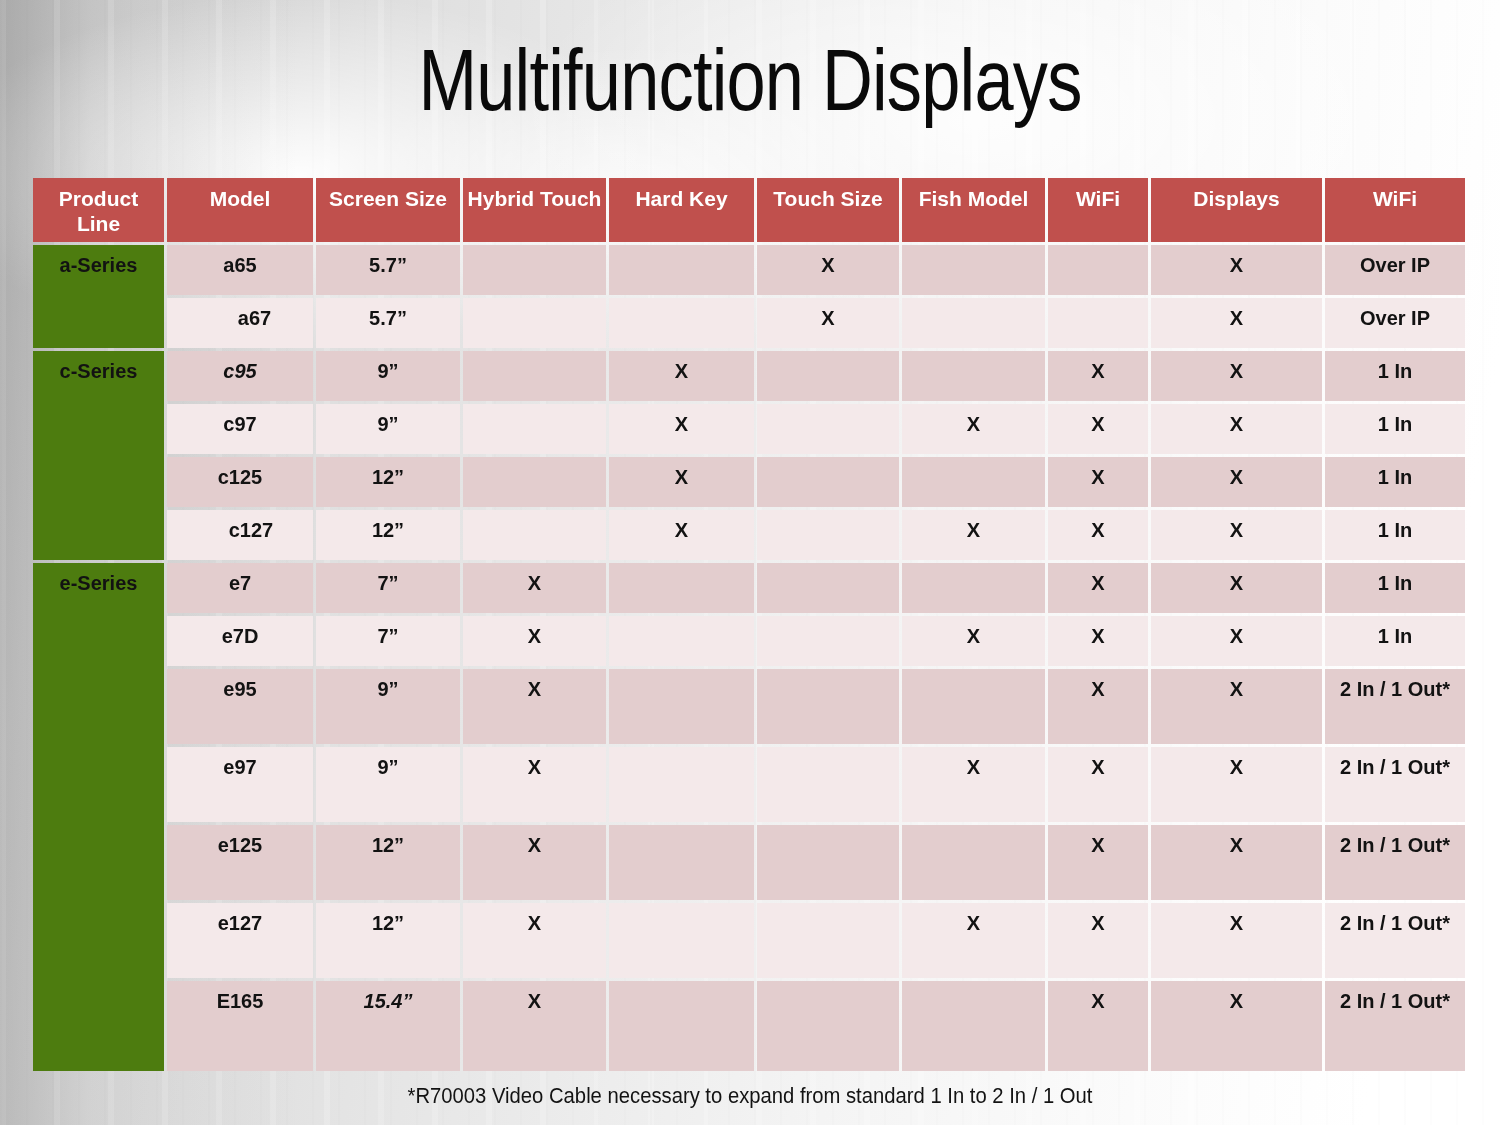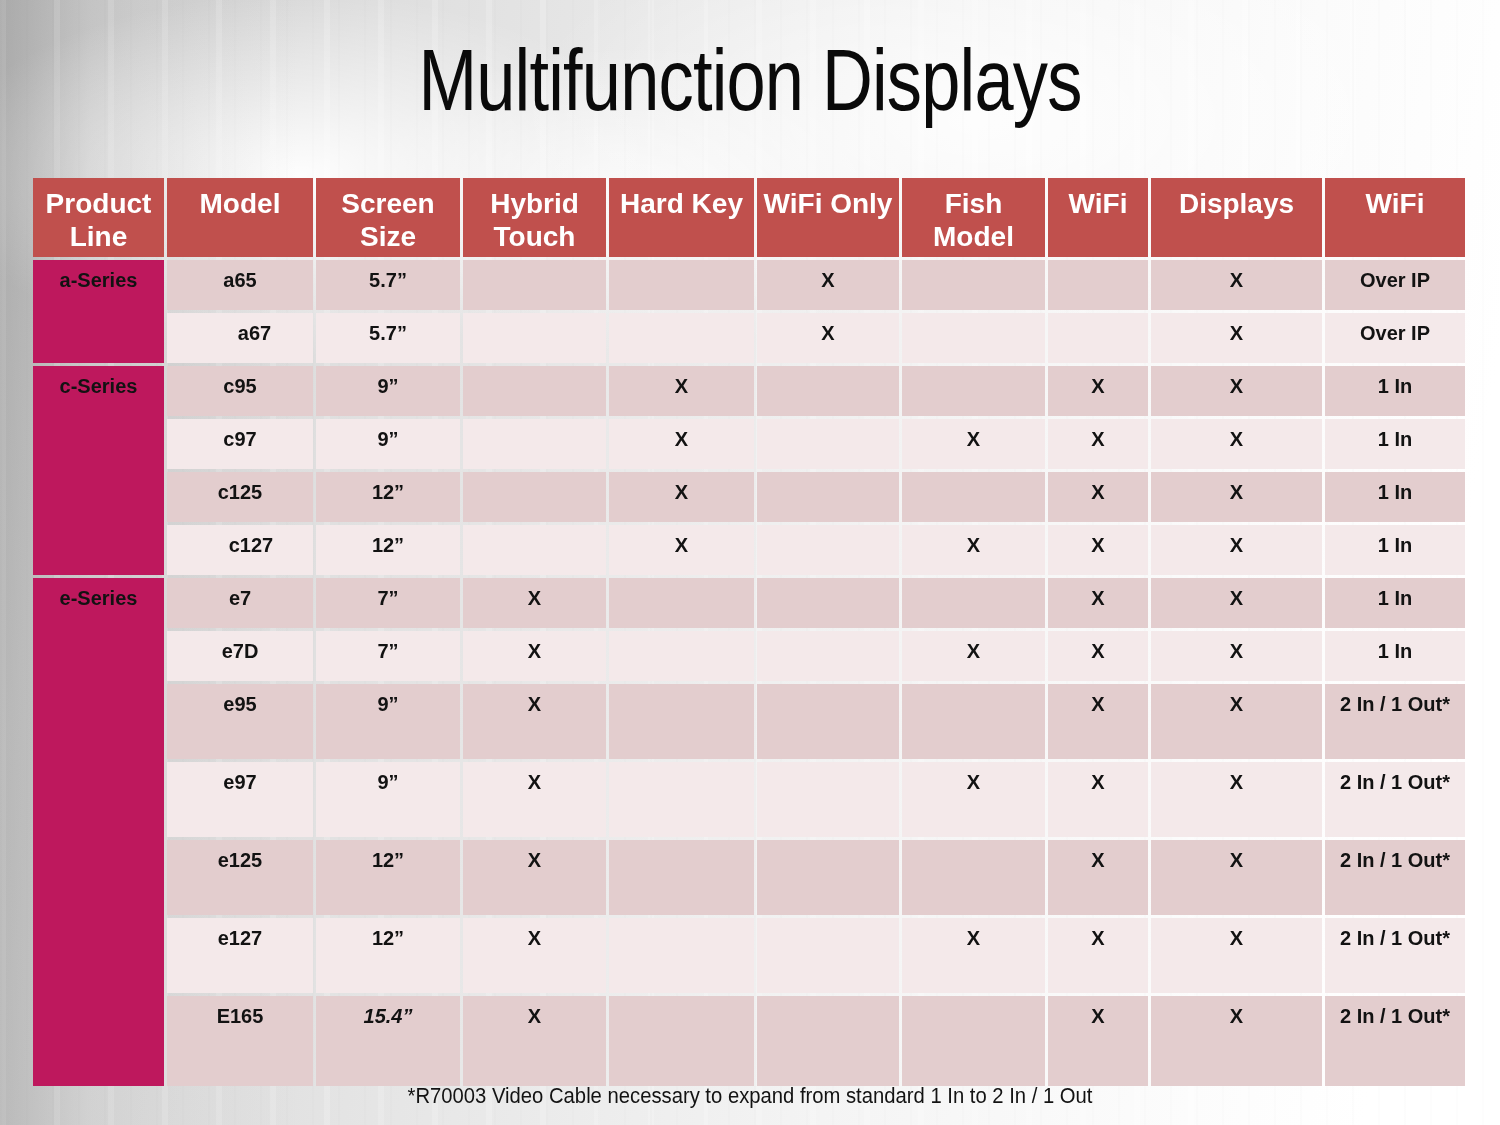--- a/index.html
+++ b/index.html
@@ -65,21 +65,21 @@
     width: 1408px;
     border-collapse: separate;
     border-spacing: 3px;
     table-layout: fixed;
     font-size: 20px;
   }
   #spec-table th {
     background: #c0504d;
     color: #ffffff;
     font-weight: bold;
-    font-size: 28px;
+    font-size: 21px;
     line-height: 1.18;
     vertical-align: top;
     padding: 9px 2px 4px 2px;
     height: 64px;
     box-sizing: border-box;
     text-align: center;
     border: 0;
   }
   #spec-table td {
     text-align: center;
@@ -88,21 +88,21 @@
     color: #121212;
     font-size: 20px;
     line-height: 1.22;
     padding: 8px 3px 4px 3px;
     border: 0;
     box-sizing: border-box;
   }
   td.band-dark  { background: #e3cdce; }
   td.band-light { background: #f4e9ea; }
   td.series-cell {
-    background: #be185d;
+    background: #4d7c0f;
     vertical-align: middle;
     font-size: 20px;
     padding: 0 2px;
   }
 
   
   col.c-product   { width: 131px; }
   col.c-model     { width: 146px; }
   col.c-screen    { width: 144px; }
   col.c-hybrid    { width: 143px; }
@@ -150,21 +150,21 @@
     <col class="c-bt">
     <col class="c-video">
   </colgroup>
   <thead>
     <tr id="head-row">
         <th>Product Line</th>
         <th>Model</th>
         <th>Screen Size</th>
         <th>Hybrid Touch</th>
         <th>Hard Key</th>
-        <th>WiFi Only</th>
+        <th>Touch Size</th>
         <th>Fish Model</th>
         <th>WiFi</th>
         <th>Displays</th>
         <th>WiFi</th>
       </tr>
   </thead>
   <tbody id="body-rows">
       <tr>
         <td class="series-cell" rowspan="2">a-Series</td>
         <td class="band-dark" style="height: 50px;">a65</td>
@@ -183,21 +183,21 @@
         <td class="band-light" style="height: 50px;"></td>
         <td class="band-light" style="height: 50px;"></td>
         <td class="band-light" style="height: 50px;">X</td>
         <td class="band-light" style="height: 50px;"></td>
         <td class="band-light" style="height: 50px;"></td>
         <td class="band-light" style="height: 50px;">X</td>
         <td class="band-light" style="height: 50px;">Over IP</td>
       </tr>
       <tr>
         <td class="series-cell" rowspan="4">c-Series</td>
-        <td class="band-dark" style="height: 50px;">c95</td>
+        <td class="band-dark" style="height: 50px; font-style: italic;">c95</td>
         <td class="band-dark" style="height: 50px;">9”</td>
         <td class="band-dark" style="height: 50px;"></td>
         <td class="band-dark" style="height: 50px;">X</td>
         <td class="band-dark" style="height: 50px;"></td>
         <td class="band-dark" style="height: 50px;"></td>
         <td class="band-dark" style="height: 50px;">X</td>
         <td class="band-dark" style="height: 50px;">X</td>
         <td class="band-dark" style="height: 50px;">1 In</td>
       </tr>
       <tr>

